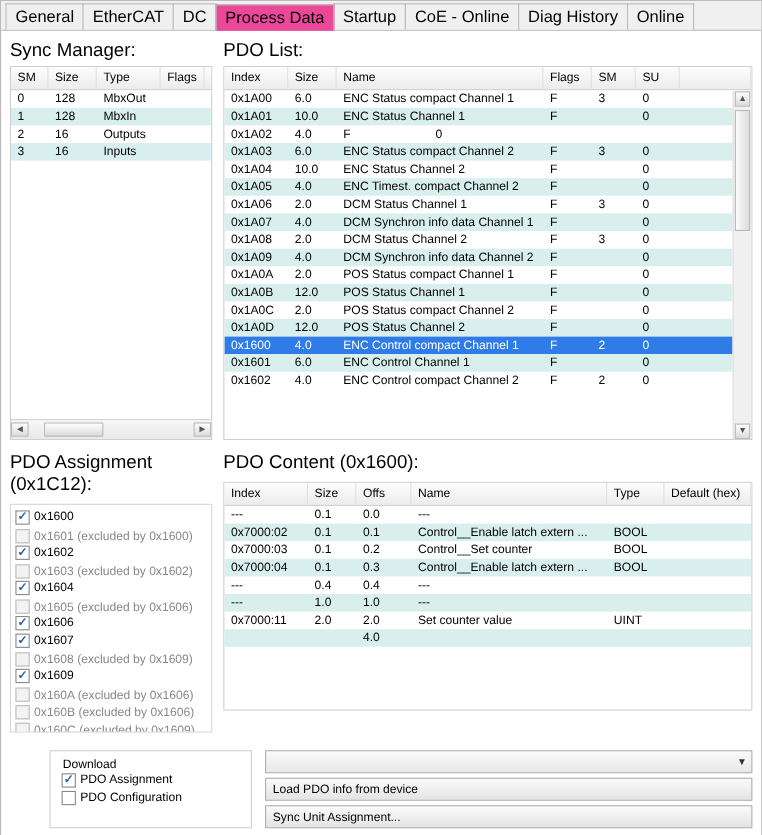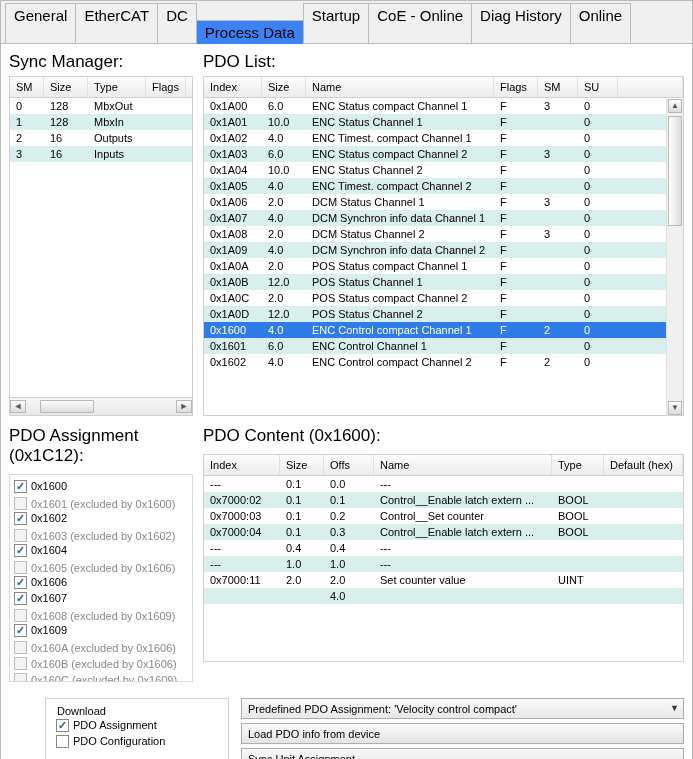--- a/index.html
+++ b/index.html
@@ -14,21 +14,21 @@
 .tabs { display: flex; border-bottom: 1px solid #bbb; background: #f0f0f0; padding-left: 4px; padding-top: 2px;}
 .tab {
   padding: 3px 8px;
   border: 1px solid #bbb;
   border-bottom: none;
   background: #f0f0f0;
   margin-right: -1px;
   cursor: default;
   font-size: 15px;
 }
-.tab.active { background: #3b82f6; position: relative; top: 1px; margin-top: 16px; }
+.tab.active { background: #ec4899; position: relative; top: 1px; }
 .content { display: flex; padding: 8px 8px 8px 8px; gap: 10px; }
 .left-col { width: 184px; display: flex; flex-direction: column; }
 .right-col { flex: 1; display: flex; flex-direction: column; }
 .section-label { font-size: 17px; margin-bottom: 4px; color: #000; }
 .sync-box, .pdolist-box { border: 1px solid #d0d0d0; background: #fff; }
 .sync-box { height: 340px; display:flex; flex-direction:column;}
 .pdolist-box { height: 340px; position:relative; display:flex; flex-direction:column;}
 .table-head { display: flex; background: linear-gradient(#fdfdfd,#ececec); border-bottom: 1px solid #d0d0d0; font-size: 11px; }
 .table-head > div { padding: 4px 6px; border-right: 1px solid #e0e0e0; }
 .table-body { flex:1; overflow:hidden; }
@@ -201,21 +201,20 @@
               <div class="pl-c0 nowrap">0x1A01</div>
               <div class="pl-c1 nowrap">10.0</div>
               <div class="pl-c2 nowrap">ENC Status Channel 1</div>
               <div class="pl-c3 nowrap">F</div>
               <div class="pl-c4 nowrap"></div>
               <div class="pl-c5 nowrap">0</div>
             </div>
             <div class="row">
               <div class="pl-c0 nowrap">0x1A02</div>
               <div class="pl-c1 nowrap">4.0</div>
-              <div class="pl-c2 nowrap">ENC Timest. compact Channel 1</div>
               <div class="pl-c3 nowrap">F</div>
               <div class="pl-c4 nowrap"></div>
               <div class="pl-c5 nowrap">0</div>
             </div>
             <div class="row alt">
               <div class="pl-c0 nowrap">0x1A03</div>
               <div class="pl-c1 nowrap">6.0</div>
               <div class="pl-c2 nowrap">ENC Status compact Channel 2</div>
               <div class="pl-c3 nowrap">F</div>
               <div class="pl-c4 nowrap">3</div>
@@ -422,21 +421,20 @@
             <span>PDO Assignment</span>
           </div>
           <div class="chk-row">
             <div class="chk"></div>
             <span>PDO Configuration</span>
           </div>
         </div>
     </div>
     <div class="bottom-right">
       <div class="combo">
-        <span>Predefined PDO Assignment: 'Velocity control compact'</span>
         <span class="arrow">▼</span>
       </div>
       <div class="btn-wide">
         <span>Load PDO info from device</span>
       </div>
       <div class="btn-wide">
         <span>Sync Unit Assignment...</span>
       </div>
     </div>
   </div>

